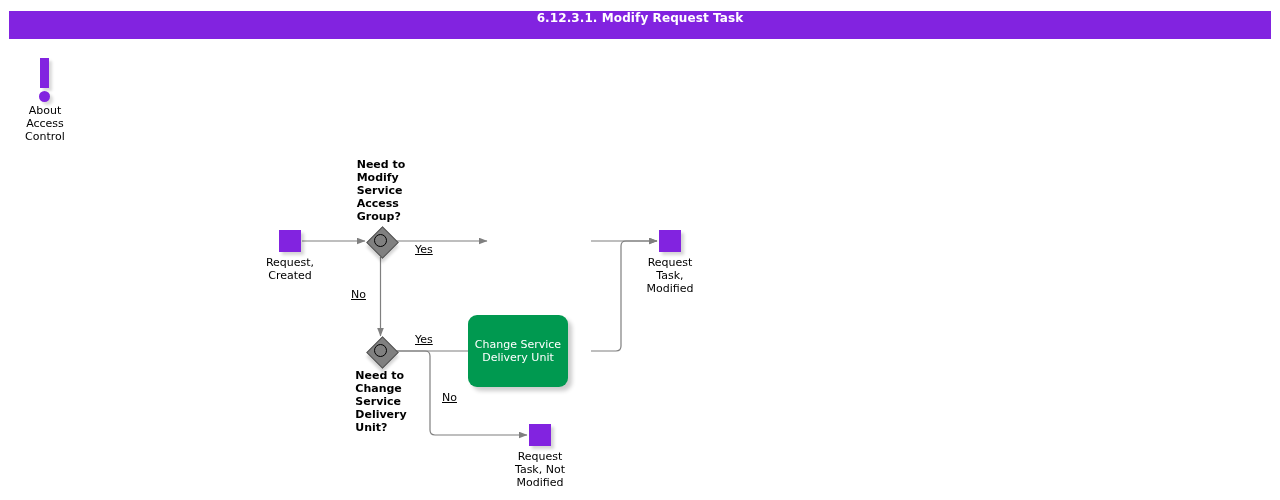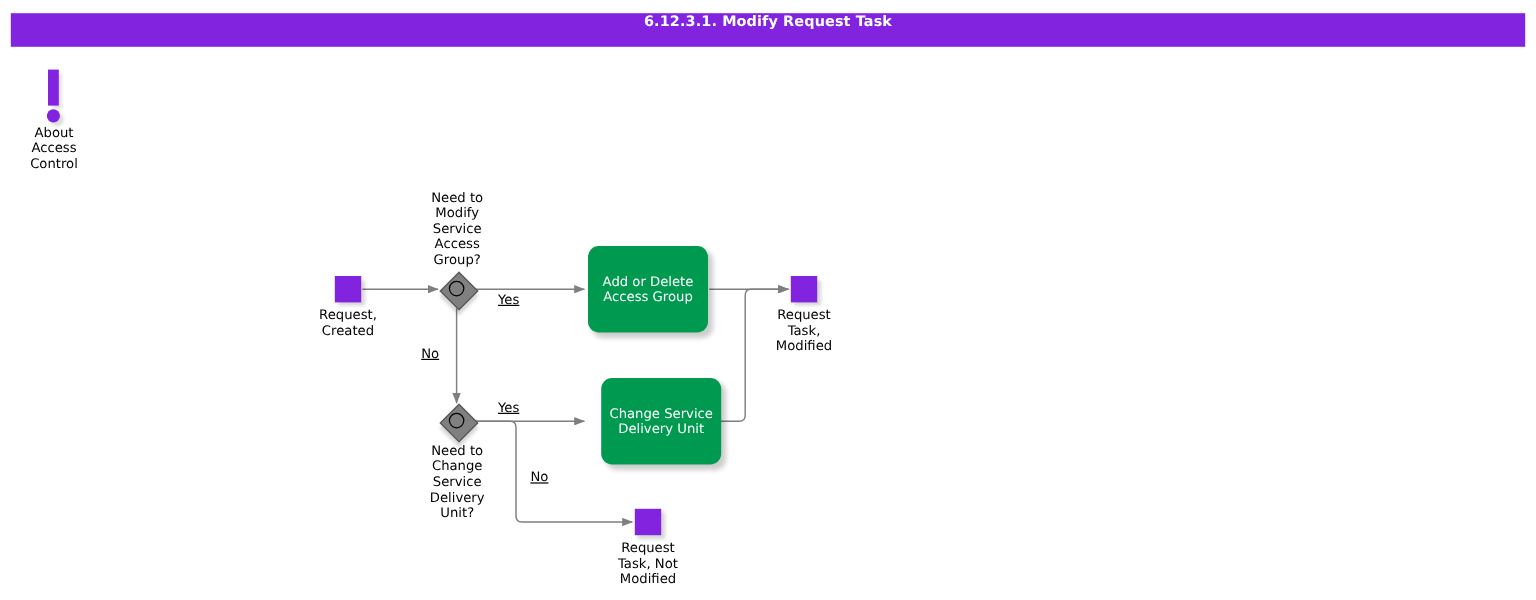--- a/index.html
+++ b/index.html
@@ -104,25 +104,25 @@
     margin-top: -7px;
     border: 1.6px solid #000000;
     border-radius: 50%;
     background: #808080;
   }
   .gateway-label {
     position: absolute;
     left: 50%;
     transform: translateX(-50%);
     white-space: pre;
-    text-align: center;
-    font-size: 11px;
-    line-height: 13px;
-    color: #000000;
-    font-family: "DejaVu Sans", sans-serif;
+    font-size: 11px;
+    line-height: 13px;
+    color: #000000;
+    font-family: "DejaVu Sans", sans-serif;
+    font-weight: bold;
   }
   .gateway-label.above { bottom: 33px; }
   .gateway-label.below { top: 33px; }
 
   
   .task {
     width: 100px;
     height: 72px;
     background: #009950;
     border-radius: 9px;
@@ -249,26 +249,22 @@
   <div class="node gateway" style="left:366px; top:336px;">
     <div class="diamond"></div>
     <div class="ring"></div>
     <div class="gateway-label below">Need to
 Change
 Service
 Delivery
 Unit?</div>
   </div>
 
-  <div class="node task" style="left:490px; top:205px; width:100px; height:72px;">
-    <span class="task-label">Add or Delete
-Access Group</span>
-  </div>
-
-  <div class="node task" style="left:501px; top:315px; width:100px; height:72px;">
+
+  <div class="node task" style="left:468px; top:315px; width:100px; height:72px;">
     <span class="task-label">Change Service
 Delivery Unit</span>
   </div>
 
   <div class="node" style="left:659px; top:230px;">
     <div class="event-square"></div>
     <div class="event-label">Request
 Task,
 Modified</div>
   </div>

